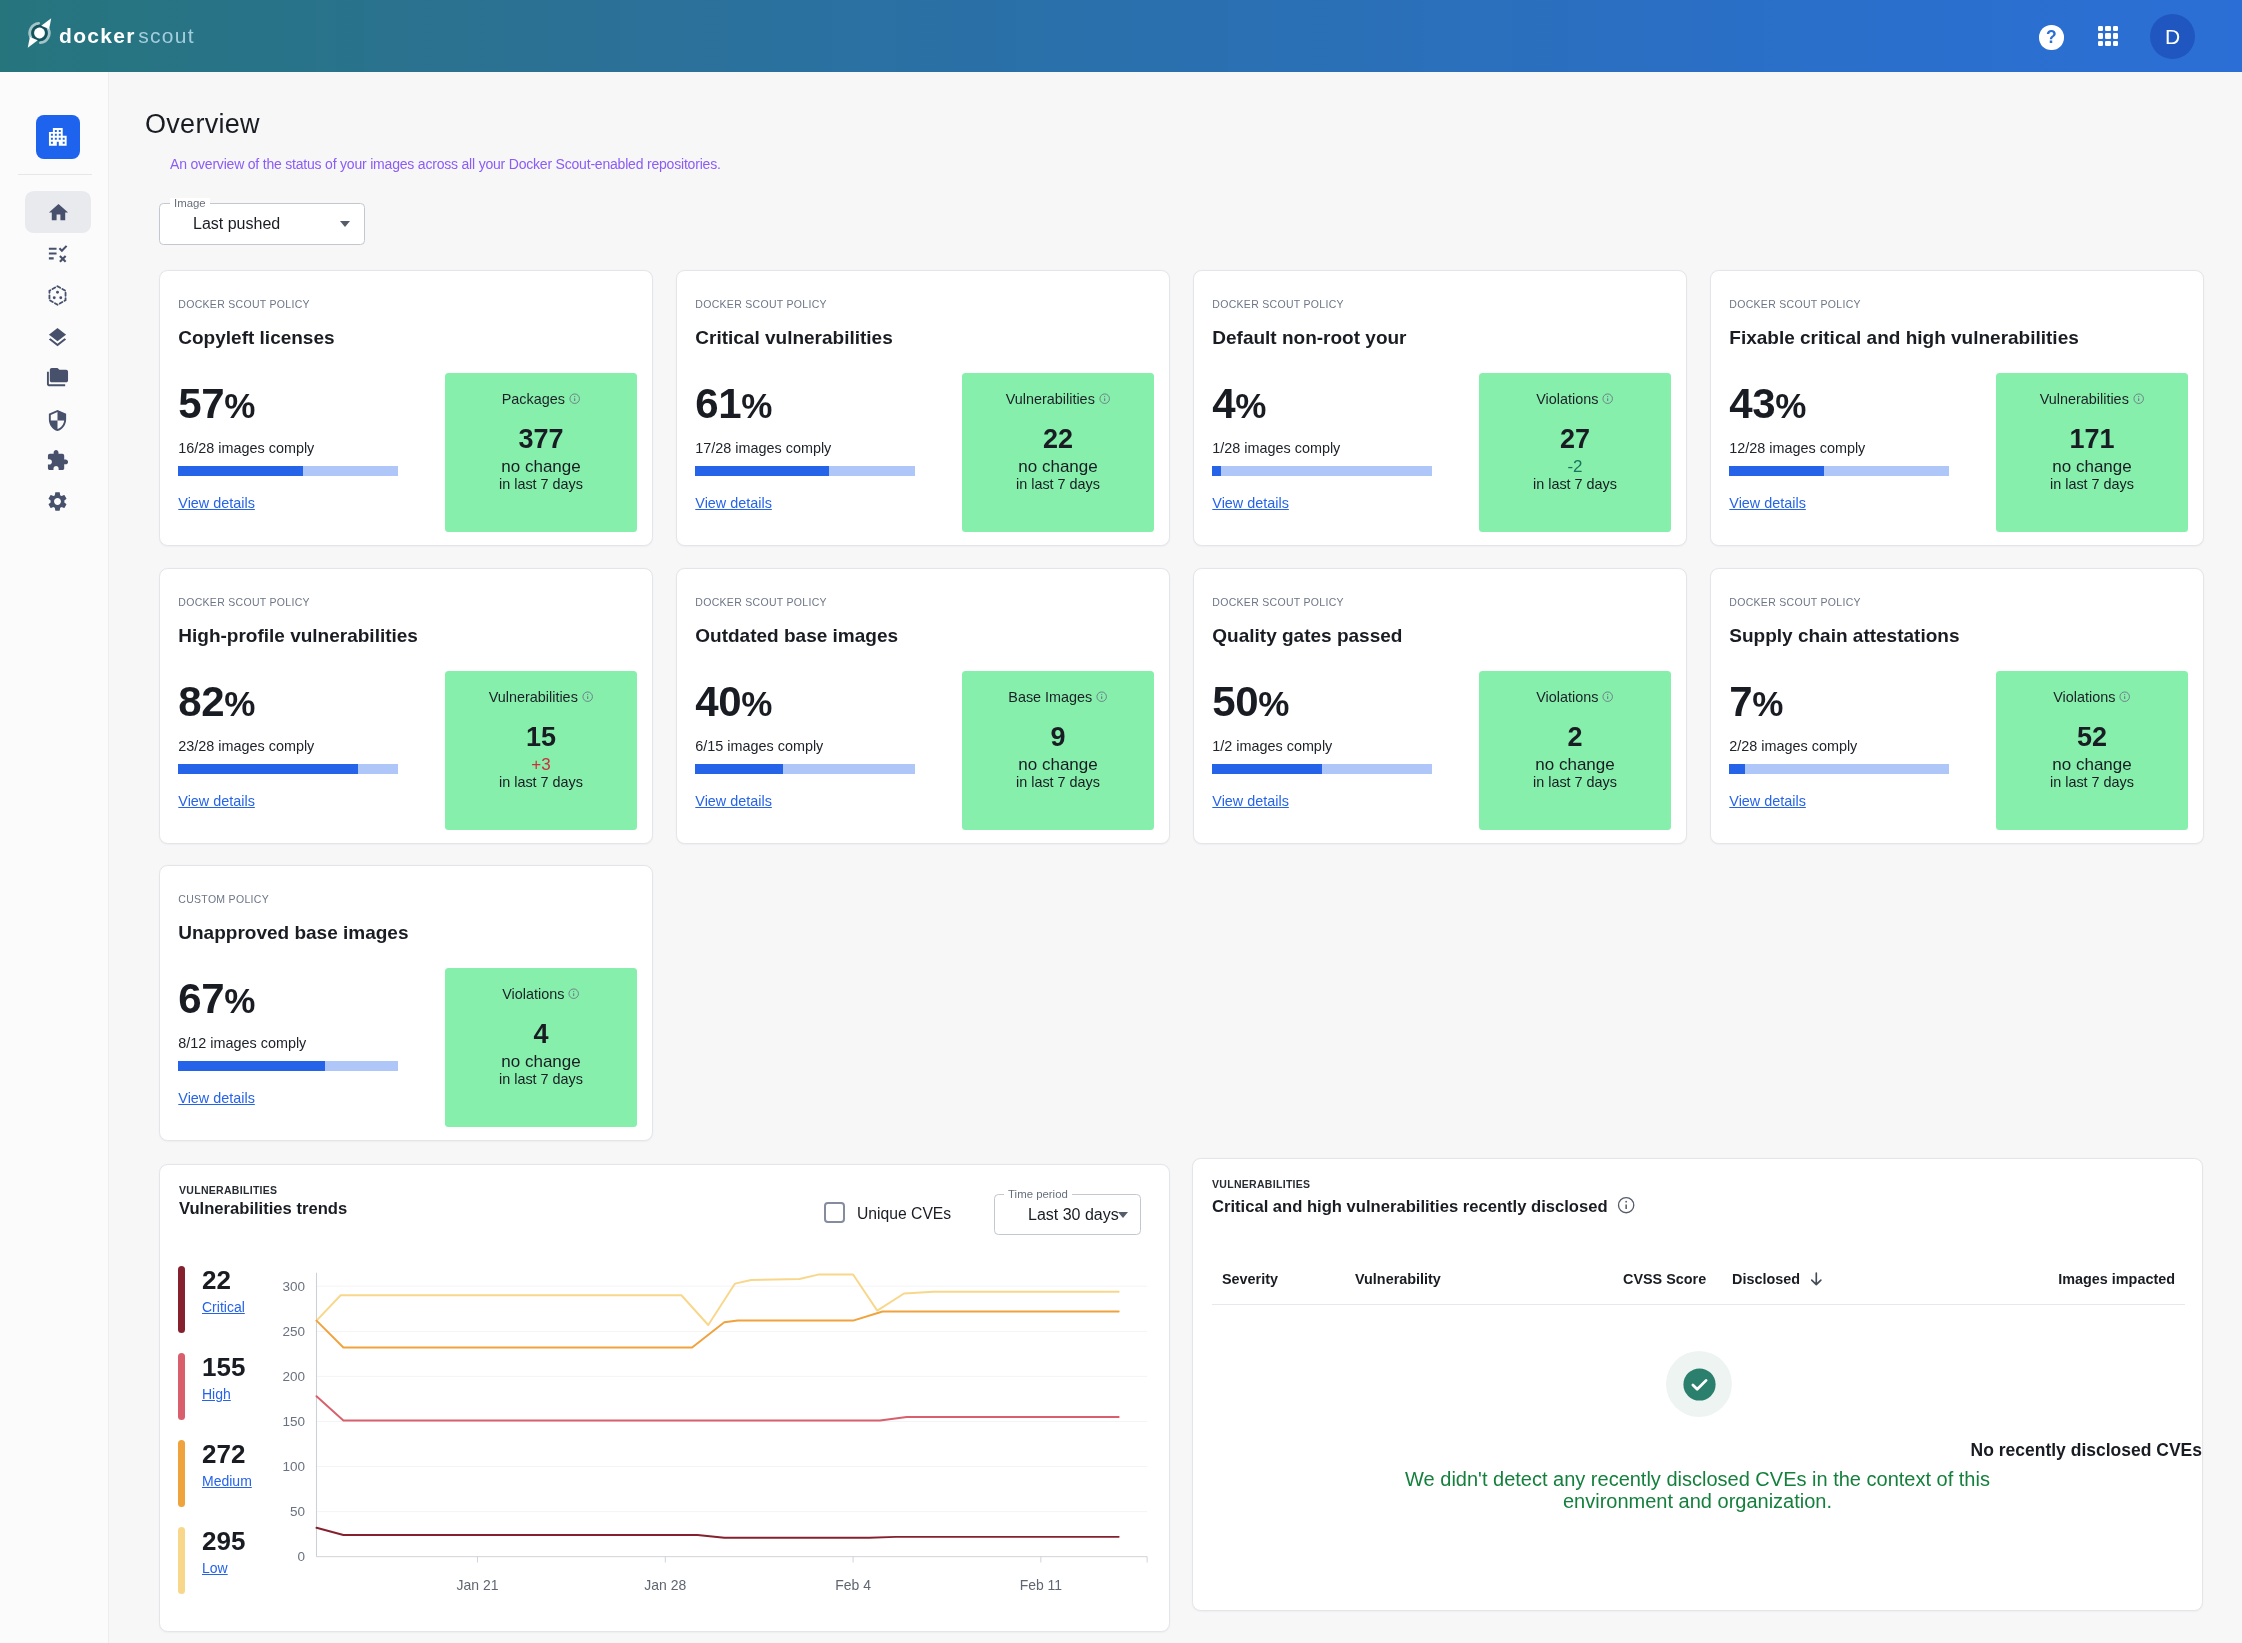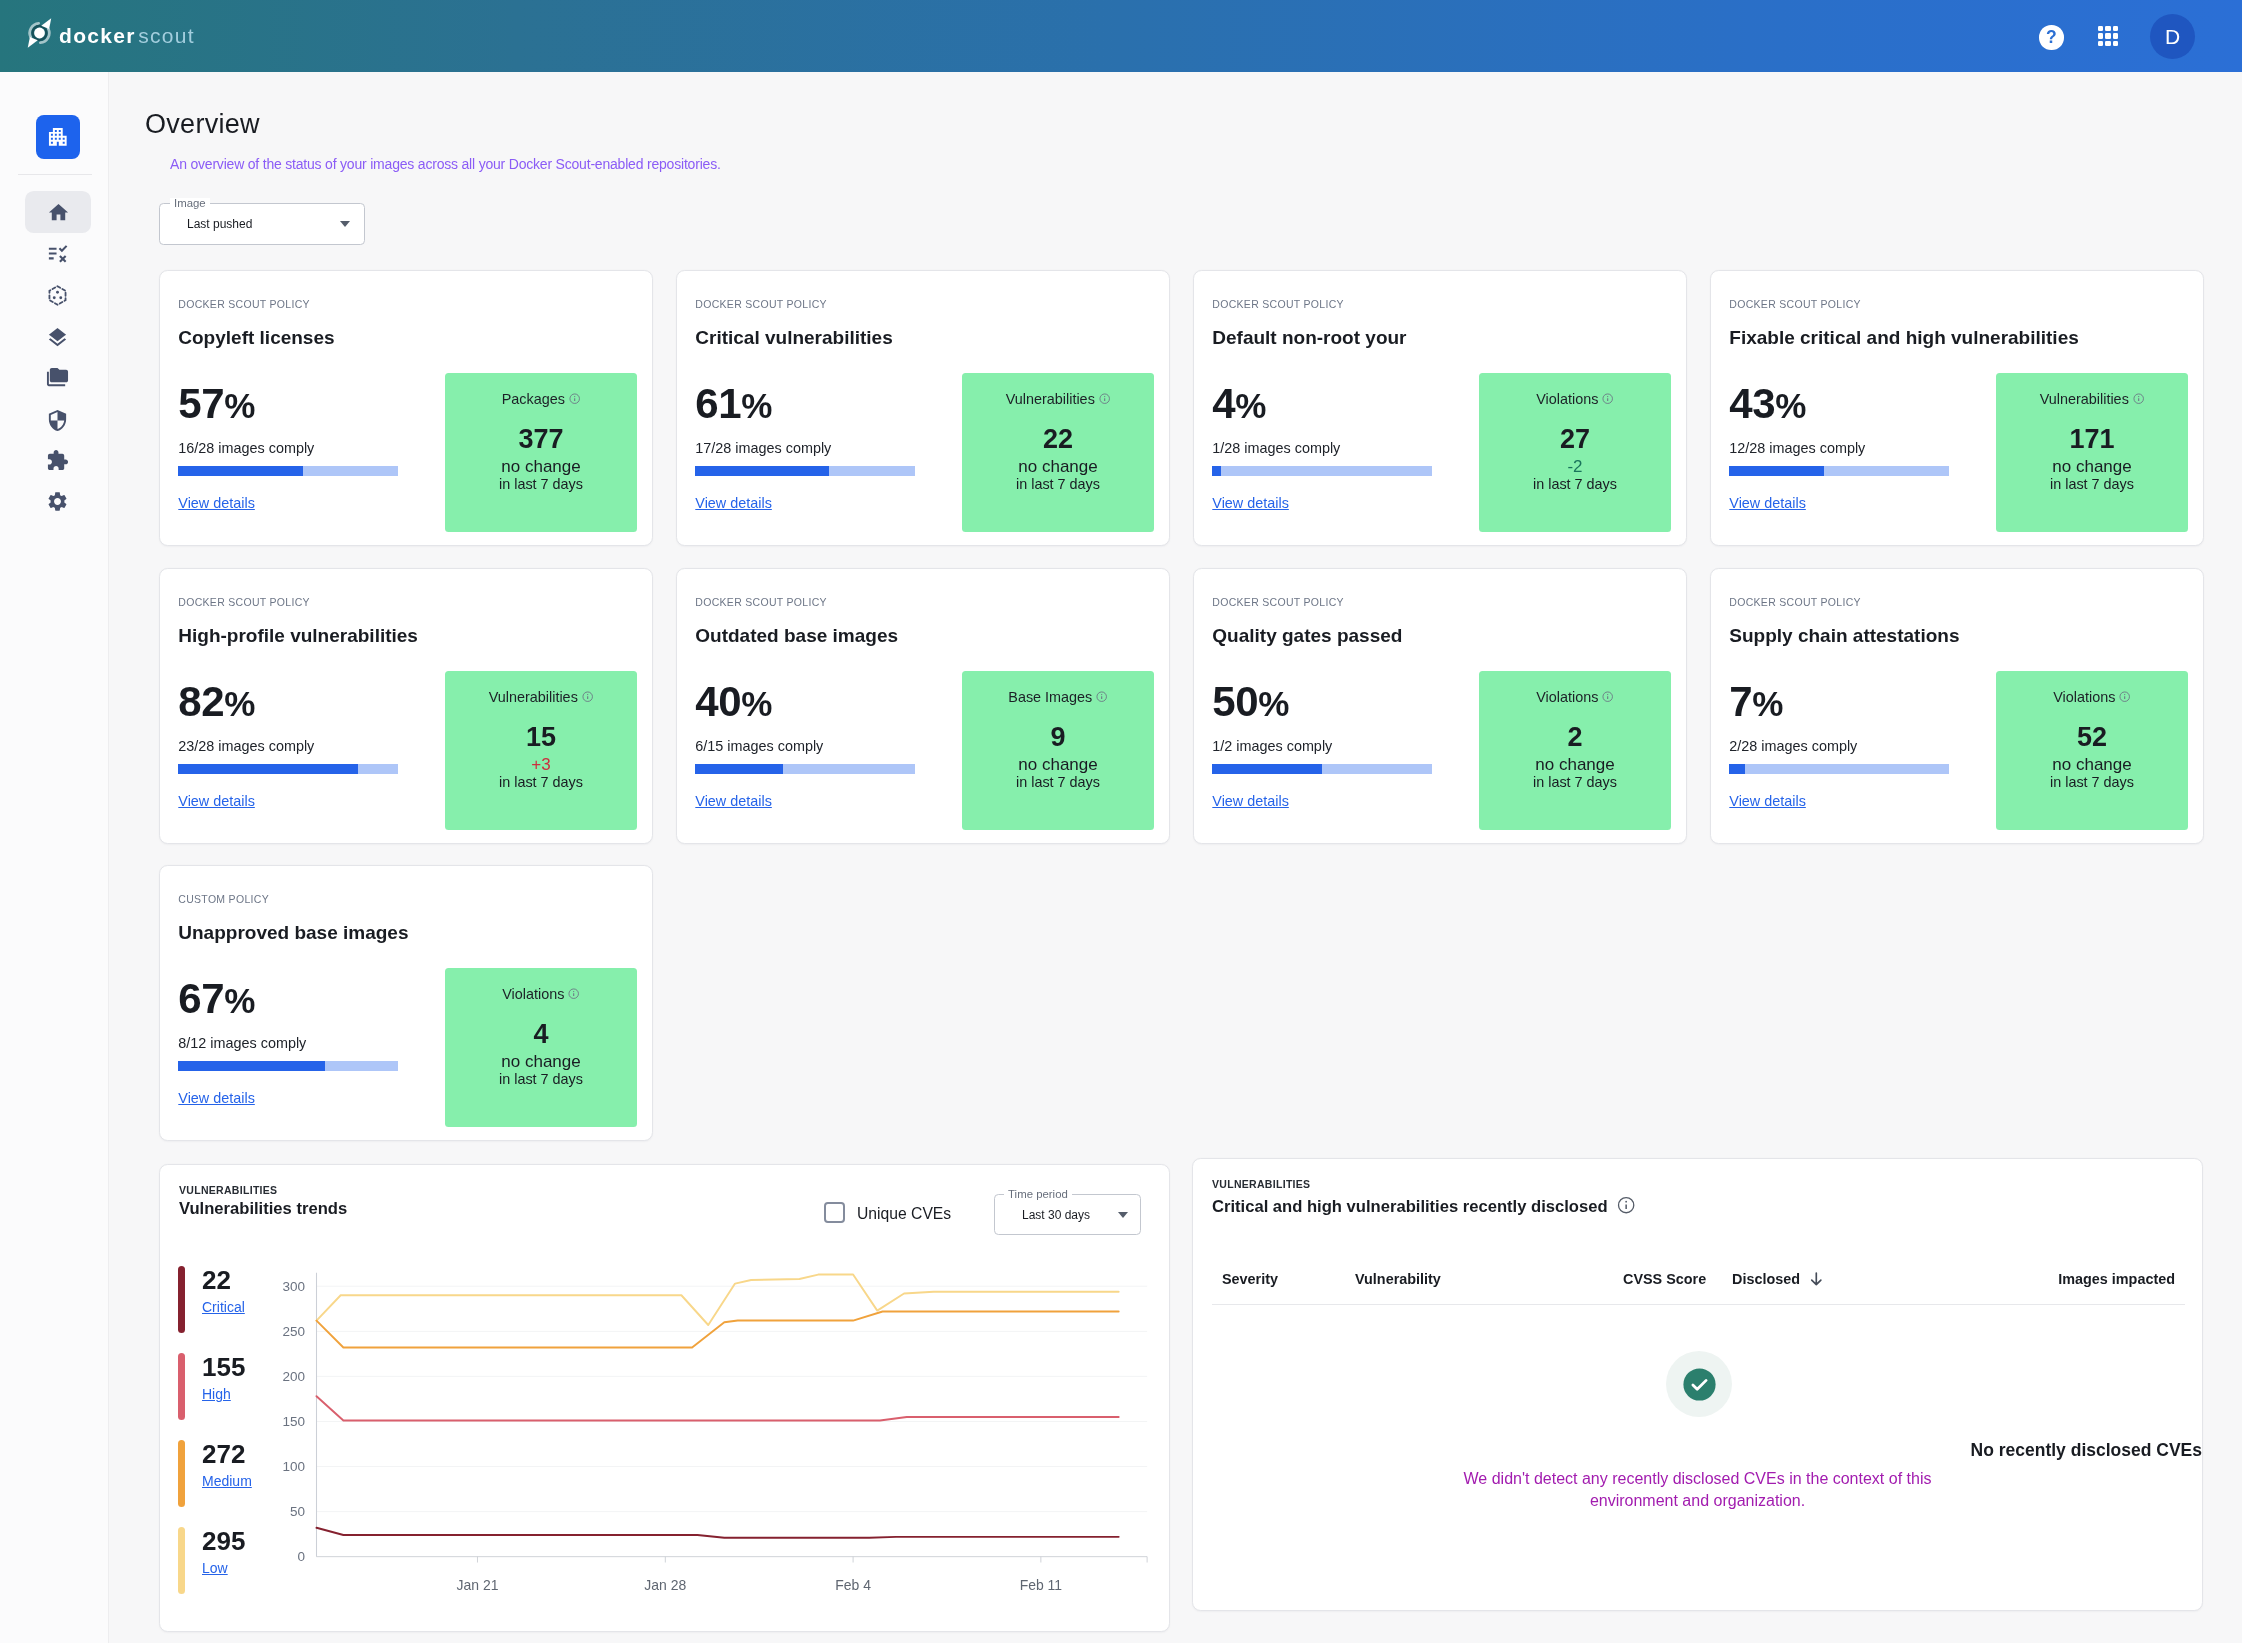--- a/index.html
+++ b/index.html
@@ -13,21 +13,21 @@
 .avatar{left:2150px;top:14px;width:45px;height:45px;border-radius:50%;background:#1f56c0;position:absolute;color:#fff;font-size:21px;text-align:center;line-height:45px;font-weight:400}
 .sidebar{position:absolute;left:0;top:72px;width:109px;height:1571px;background:#fbfbfc;border-right:0.9px solid #ededef}
 .orgbtn{position:absolute;left:36px;top:43px;width:44px;height:44px;border-radius:7.9px;background:#1d63ed;display:flex;align-items:center;justify-content:center}
 .sdivider{position:absolute;left:17.5px;top:102px;width:74px;height:0.9px;background:#e7e7ea}
 .homepill{position:absolute;left:25px;top:119px;width:66px;height:42px;border-radius:8.7px;background:#e9eaee;display:flex;align-items:center;justify-content:center}
 .sic{position:absolute;left:46px;width:23px;height:23px}
 h1{position:absolute;left:145px;top:112px;font-size:27px;line-height:24.5px;font-weight:400;letter-spacing:0.3px}
 .desc{position:absolute;left:170px;top:156px;font-size:14px;letter-spacing:-0.2px;color:#8b5cf6}
 .selbox{position:absolute;border:0.9px solid #c3c7cf;border-radius:4.4px;background:#fff}
 .selbox .lab{position:absolute;top:-5.7px;font-size:11.4px;line-height:11.4px;height:11.4px;color:#676e7b;background:#fff;padding:0 4.4px;white-space:nowrap}
-.selbox .val{position:absolute;left:27px;top:0;height:100%;display:flex;align-items:center;font-size:12px;color:#191c22}
+.selbox .val{position:absolute;left:33px;top:0;height:100%;display:flex;align-items:center;font-size:16px;color:#191c22}
 .selbox .arr{position:absolute;width:0;height:0;border-left:5.7px solid transparent;border-right:5.7px solid transparent;border-top:6.6px solid #555d6b;top:50%;margin-top:-2.6px}
 .card,.panel{position:absolute;background:#fff;border:0.9px solid #e4e5e9;border-radius:8.7px;box-shadow:0 0.9px 1.7px rgba(16,24,40,.04)}
 .eyebrow{position:absolute;left:18.3px;top:26px;font-size:10.5px;line-height:14px;letter-spacing:0.3px;color:#6d7687}
 .ctitle{position:absolute;left:18.3px;top:54px;font-size:19px;line-height:26px;font-weight:700;letter-spacing:0}
 .pct{position:absolute;left:18.3px;top:100px;font-size:42px;font-weight:700;line-height:65px;letter-spacing:-0.4px}
 .comply{position:absolute;left:18.3px;top:167px;font-size:14.4px;line-height:21px;color:#20242b}
 .bar{position:absolute;left:18.3px;top:195px;width:220px;height:9.6px;background:#aec6f8}
 .barfill{height:9.6px;background:#2563e9}
 .view{position:absolute;left:18.3px;top:222px;font-size:14.4px;line-height:21px;color:#2563e9;text-decoration:underline}
 .stat{position:absolute;left:285px;top:102px;width:192px;height:159px;background:#86efac;border-radius:3.5px;text-align:center}
@@ -43,21 +43,21 @@
 .chart{position:absolute;left:87px;top:93px}
 .lgbar{position:absolute;left:18px;width:7px;height:67px;border-radius:3.5px}
 .lgnum{position:absolute;left:42px;font-size:26px;font-weight:700;line-height:30px}
 .lglab{position:absolute;left:42px;font-size:14px;line-height:21px;color:#2563e9;text-decoration:underline}
 .cb{position:absolute;left:664px;top:37px;width:20.5px;height:20.5px;border:2.3px solid #848c9d;border-radius:3.9px}
 .cblab{position:absolute;left:697px;top:37px;font-size:15.7px;line-height:23px}
 .thead{position:absolute;top:110px;font-size:14.4px;line-height:21px;font-weight:700}
 .tdivider{position:absolute;left:19px;top:145px;width:973px;height:0.9px;background:#e7e8eb}
 .halo{position:absolute;left:473px;top:192px;width:66px;height:66px;border-radius:50%;background:#eef4f2;display:flex;align-items:center;justify-content:center}
 .nocve{position:absolute;left:0;width:100%;top:279px;text-align:right;font-size:17.5px;line-height:24.5px;font-weight:700}
-.cvedesc{position:absolute;left:0;width:100%;top:309px;text-align:center;font-size:16px;line-height:22px;color:#a21caf}
+.cvedesc{position:absolute;left:0;width:100%;top:309px;text-align:center;font-size:20px;line-height:22px;color:#15803d}
 </style></head>
 <body>
 <div class="appbar">
   <div class="logo"><svg width="30" height="30" viewBox="0 0 34 34">
 <path d="M14.3 6.0 A 11 11 0 0 0 5.3 21.6" fill="none" stroke="#ffffff" stroke-width="3.2" opacity="0.58" stroke-linecap="round"></path>
 <path d="M16.3 28 A 11 11 0 0 0 25.3 12.3" fill="none" stroke="#ffffff" stroke-width="3.2" opacity="0.58" stroke-linecap="round"></path>
 <circle cx="15.3" cy="17" r="7.9" fill="none" stroke="#17515a" stroke-width="2.7"></circle>
 <circle cx="15.3" cy="17" r="6.1" fill="#ffffff"></circle>
 <path d="M28.6 0.2 L17.3 8.7 L26.2 12.4 Z" fill="#ffffff"></path>
 <path d="M2 33.8 L13.3 25.3 L4.4 21.6 Z" fill="#ffffff"></path>

